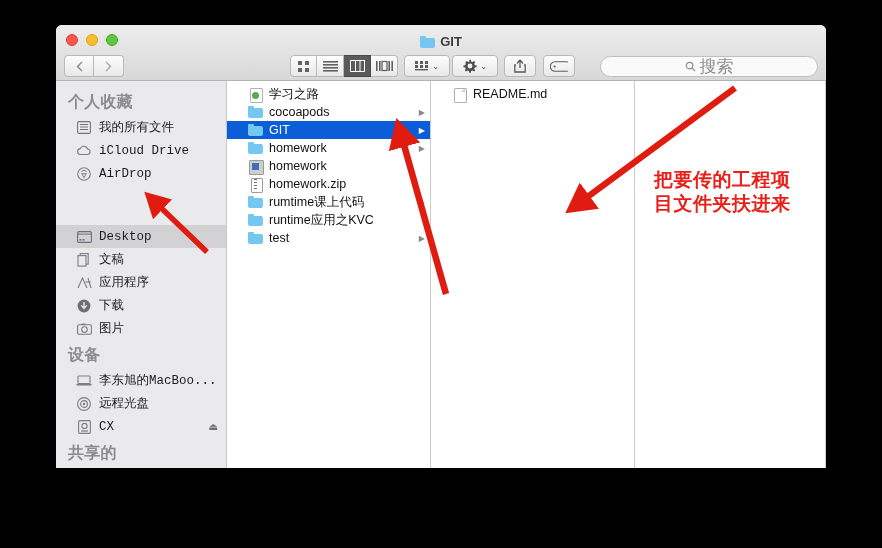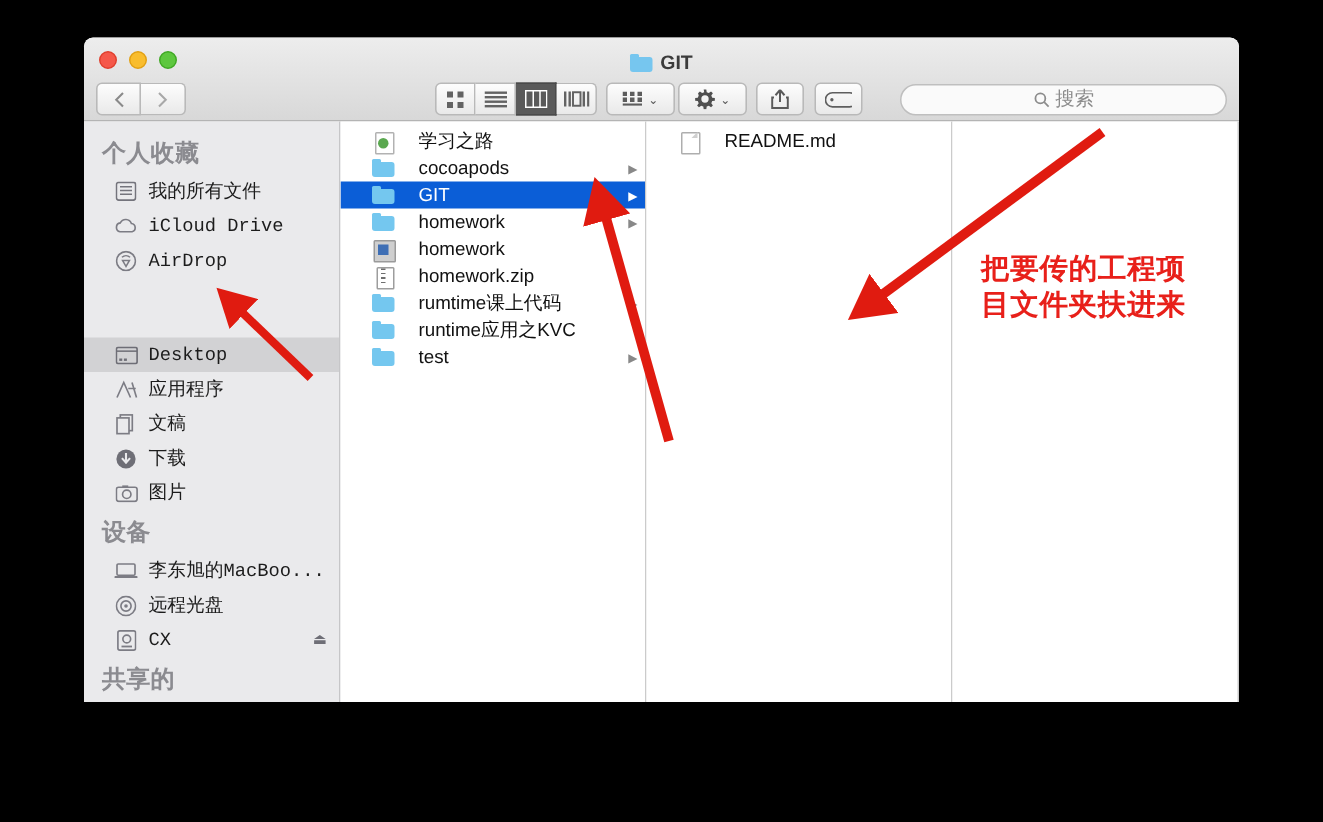--- a/index.html
+++ b/index.html
@@ -93,21 +93,21 @@
   .tag   { position: absolute; left: 487px; }
   .pillbtn.wide { width: 46px; }
   .pillbtn.sq   { width: 32px; }
   .caret { font-size: 8px; color: #595959; }
 
   .searchfield {
     position: absolute; left: 544px; width: 218px; height: 21px;
     background: #fafafa;
     border: 1px solid #bfbfbf; border-radius: 11px;
     display: flex; align-items: center; justify-content: center; gap: 4px;
-    color: #8c8c8c; font-size: 13px;
+    color: #8c8c8c; font-size: 17px;
   }
 
   
   .body { position: absolute; left: 0; top: 56px; right: 0; bottom: 0; display: flex; }
 
   .sidebar {
     width: 171px; flex: 0 0 171px;
     background: #eaeaec;
     border-right: 1px solid #c6c6c8;
     padding-top: 6px;
@@ -139,21 +139,21 @@
     border-right: 1px solid #cbcbcb;
     padding-top: 4px;
     overflow: hidden;
   }
   .col1 { width: 204px; flex: 0 0 204px; }
   .col2 { width: 204px; flex: 0 0 204px; }
   .col3 { flex: 1 1 auto; }
 
   .row {
     height: 18px; display: flex; align-items: center;
-    padding: 0 5px 0 21px; gap: 16px;
+    padding: 0 5px 0 21px; gap: 6px;
     font-size: 12.5px; color: #111;
   }
   .row.selected { background: #0b5ed7; color: #fff; }
   .row .name { white-space: nowrap; overflow: hidden; text-overflow: ellipsis; flex: 1 1 auto; }
   .disclose { font-size: 8px; color: #888; flex: 0 0 auto; }
   .row.selected .disclose { color: #fff; }
 
   .ficon { width: 15px; height: 14px; flex: 0 0 15px; position: relative; }
   .ficon.folder::before {
     content:''; position:absolute; left:0; top:3px; width:15px; height:10px;
@@ -376,36 +376,36 @@
                 <rect x="0.6" y="0.6" width="13.8" height="10.8" rx="1.2" fill="none" stroke="#6e6e76" stroke-width="1.1"></rect>
                 <rect x="0.6" y="2.6" width="13.8" height="1" fill="#6e6e76"></rect>
                 <rect x="2.5" y="8" width="2" height="1.6" fill="#6e6e76"></rect>
                 <rect x="5.6" y="8" width="2" height="1.6" fill="#6e6e76"></rect>
               </svg>
           </span>
           <span class="sb-label">Desktop</span>
         </div>
         <div class="sb-item">
           <span class="sb-icon">
+            <svg width="14" height="14" viewBox="0 0 14 14">
+                <rect x="3.2" y="0.6" width="8" height="10.5" fill="none" stroke="#7c7c84" stroke-width="1.1"></rect>
+                <rect x="1" y="2.6" width="8" height="10.5" fill="#eaeaec" stroke="#7c7c84" stroke-width="1.1"></rect>
+              </svg>
+          </span>
+          <span class="sb-label">文稿</span>
+        </div>
+        <div class="sb-item">
+          <span class="sb-icon">
             <svg width="15" height="13" viewBox="0 0 15 13">
                 <path d="M1 12 L5.5 2 L10 12" fill="none" stroke="#7c7c84" stroke-width="1.1"></path>
                 <path d="M8.5 6 L13.5 6" stroke="#7c7c84" stroke-width="1.1"></path>
                 <path d="M11 2 L14 12" fill="none" stroke="#7c7c84" stroke-width="1.1"></path>
               </svg>
           </span>
           <span class="sb-label">应用程序</span>
-        </div>
-        <div class="sb-item">
-          <span class="sb-icon">
-            <svg width="14" height="14" viewBox="0 0 14 14">
-                <rect x="3.2" y="0.6" width="8" height="10.5" fill="none" stroke="#7c7c84" stroke-width="1.1"></rect>
-                <rect x="1" y="2.6" width="8" height="10.5" fill="#eaeaec" stroke="#7c7c84" stroke-width="1.1"></rect>
-              </svg>
-          </span>
-          <span class="sb-label">文稿</span>
         </div>
         <div class="sb-item">
           <span class="sb-icon">
             <svg width="14" height="14" viewBox="0 0 14 14">
                 <circle cx="7" cy="7" r="6.4" fill="#6e6e76"></circle>
                 <path d="M7 3 L7 9 M4.3 6.4 L7 9.4 L9.7 6.4" fill="none" stroke="#eaeaec" stroke-width="1.4"></path>
               </svg>
           </span>
           <span class="sb-label">下载</span>
         </div>

